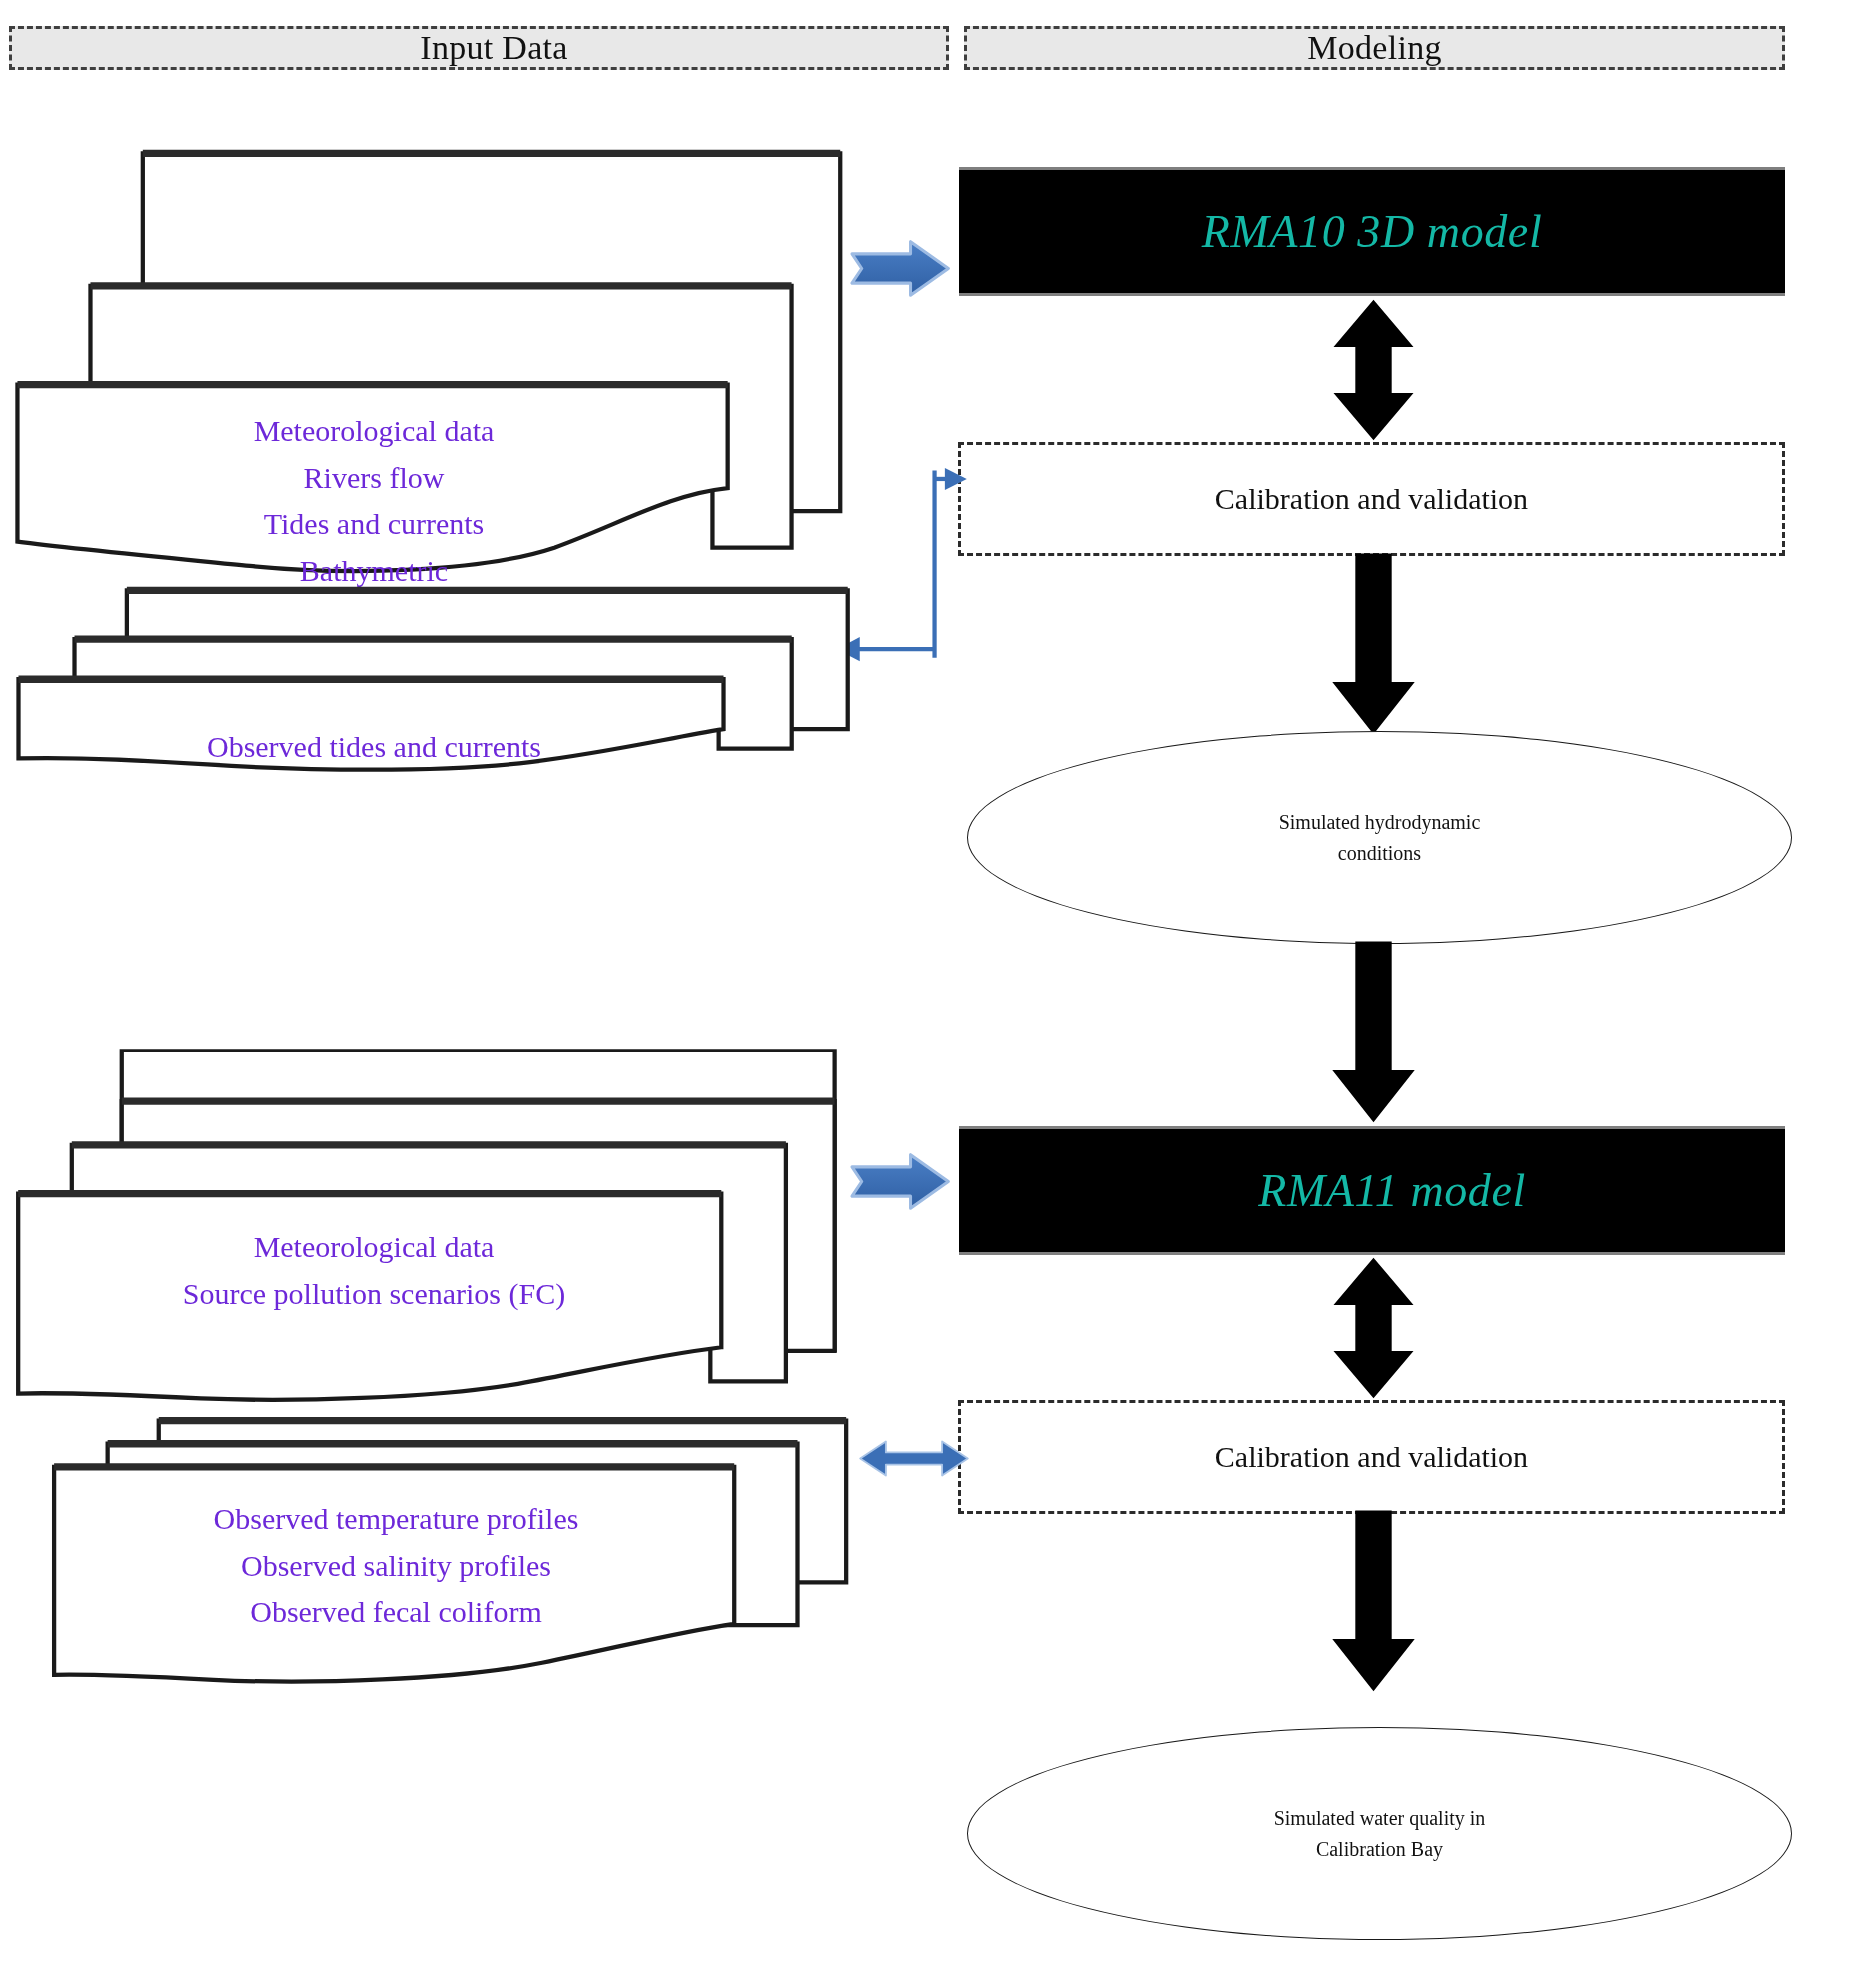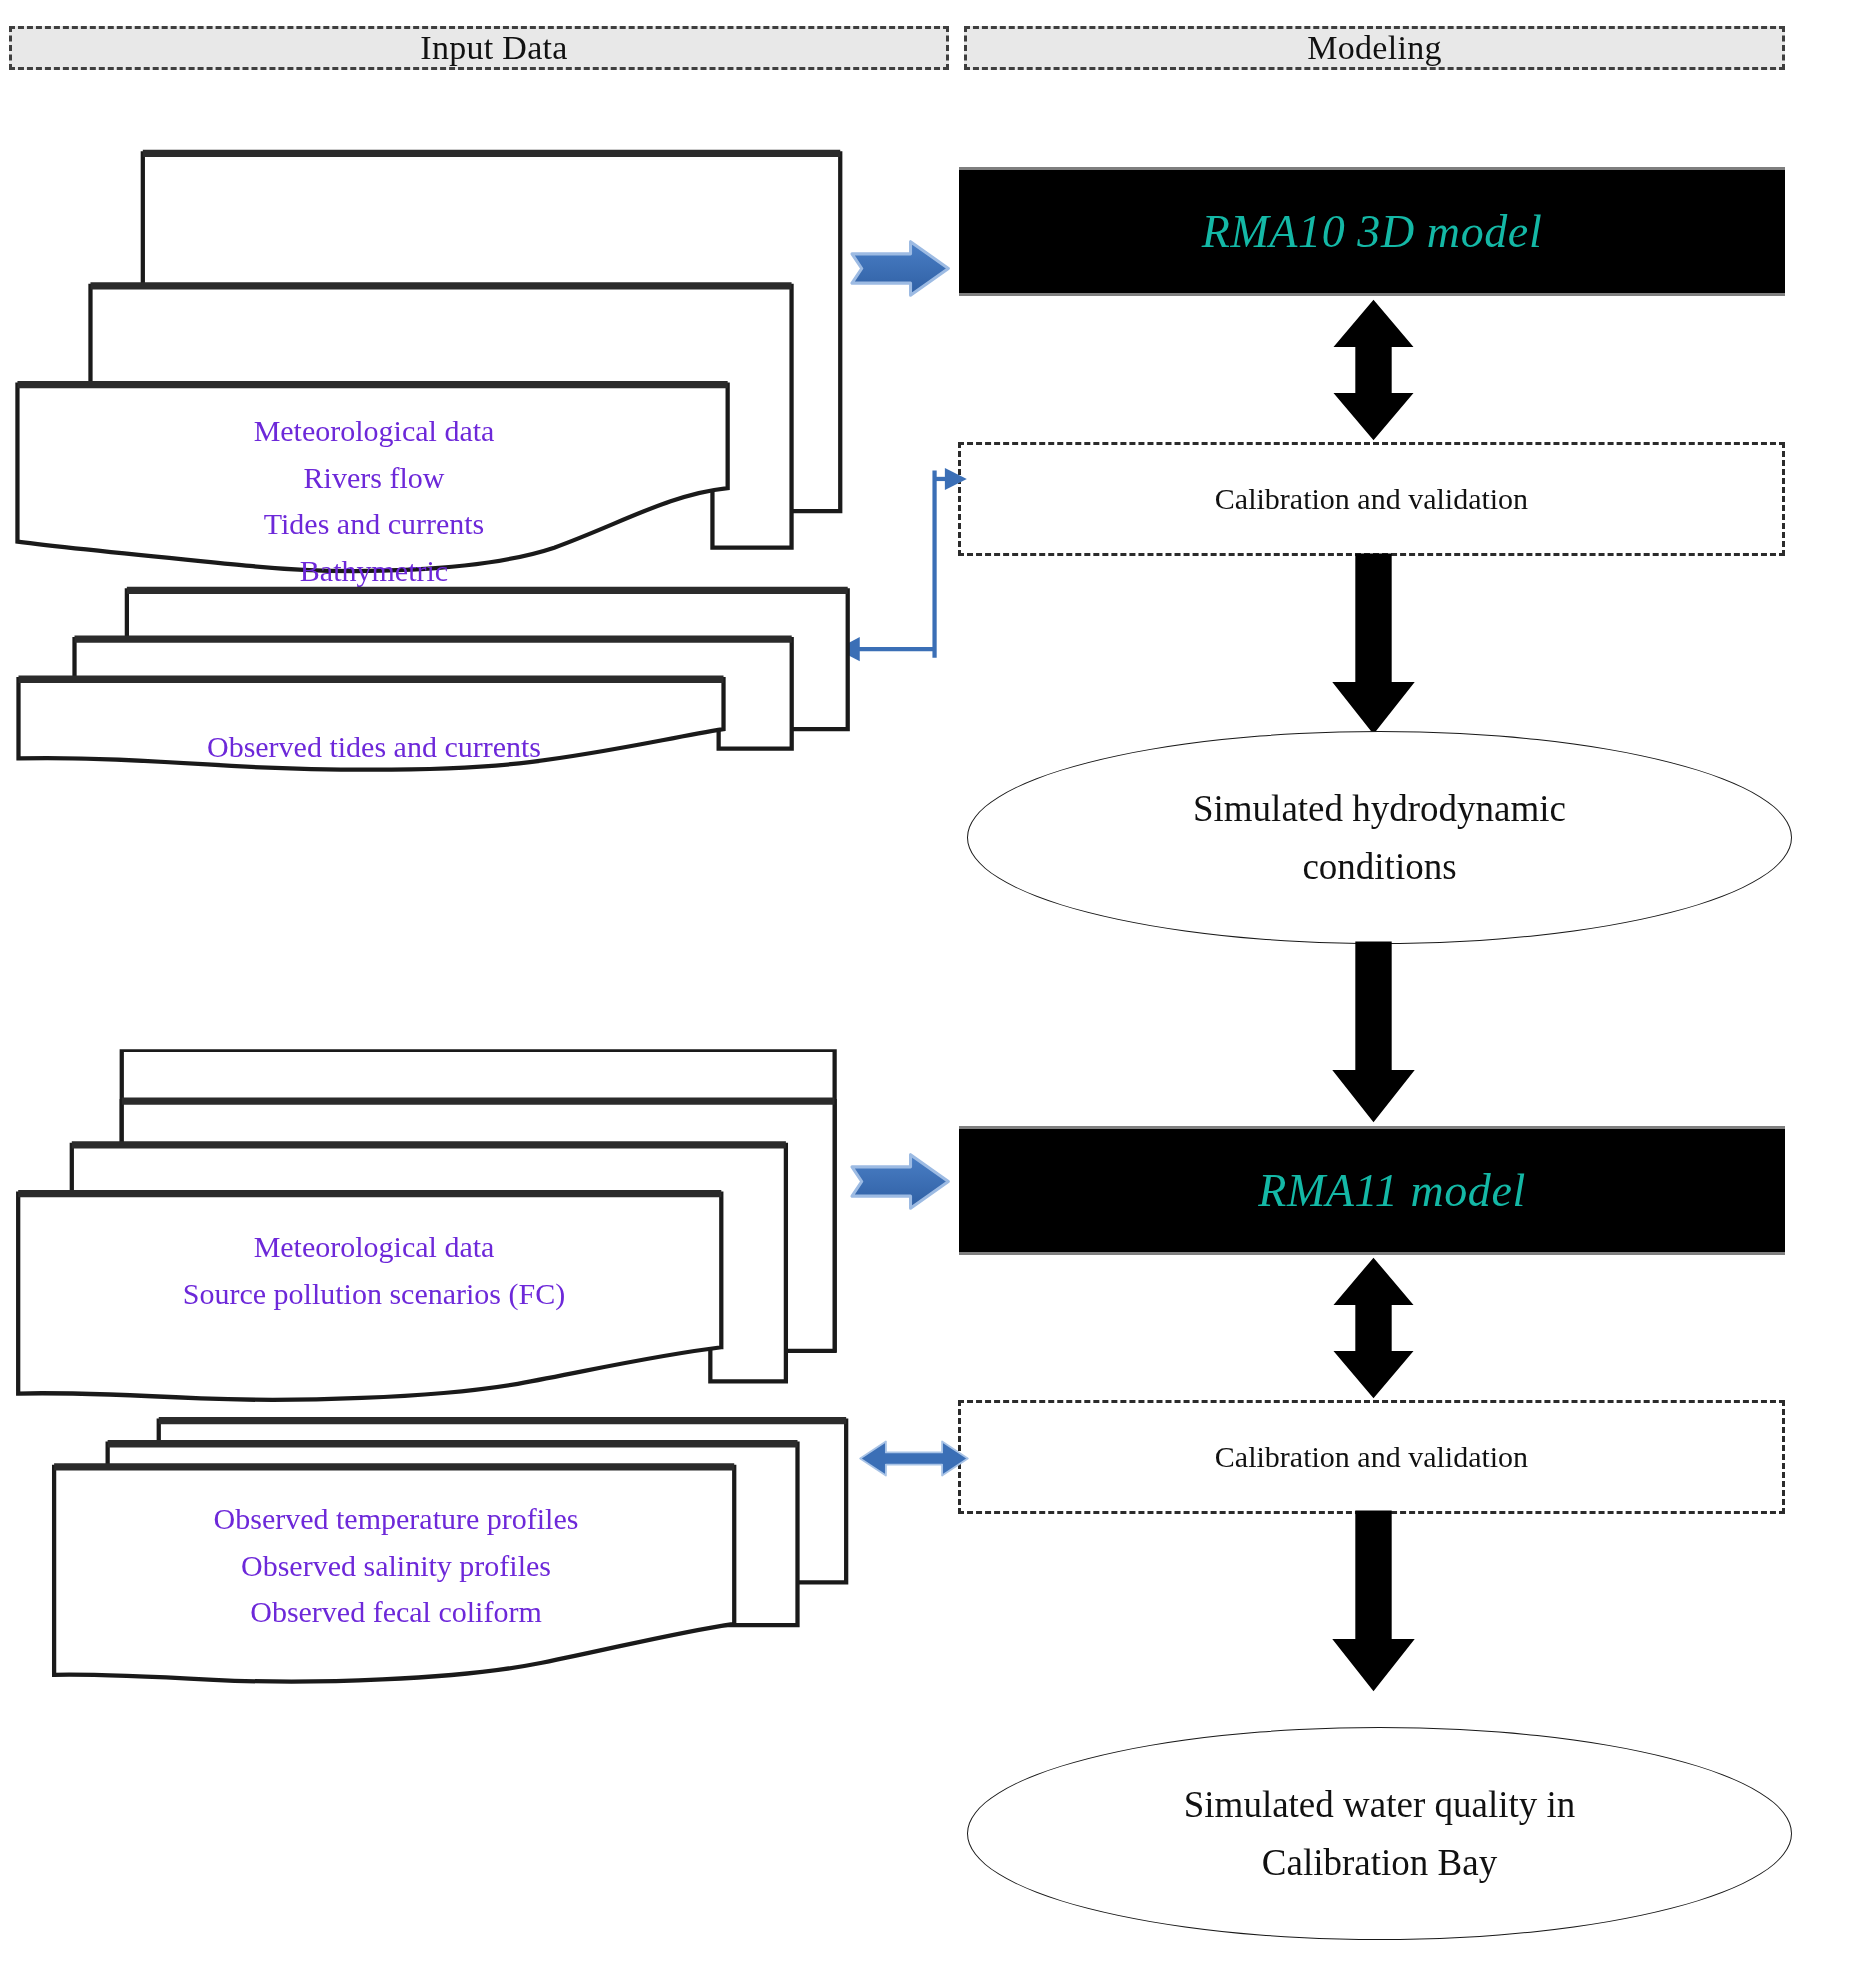--- a/index.html
+++ b/index.html
@@ -68,21 +68,21 @@
     border:1.8px solid #1a1a1a;
     border-radius:50%;
     background:#fff;
     box-sizing:border-box;
     display:flex;
     align-items:center;
     justify-content:center;
     text-align:center;
   }
   .ellipse-node .ellipse-label{
-    font-size:37px;
+    font-size:20px;
     line-height:1.55;
     color:#111;
     padding:0 55px;
   }
 
   
   .doc-stack{}
   .doc-stack svg{display:block;overflow:visible;}
   .doc-text{
     position:absolute;

